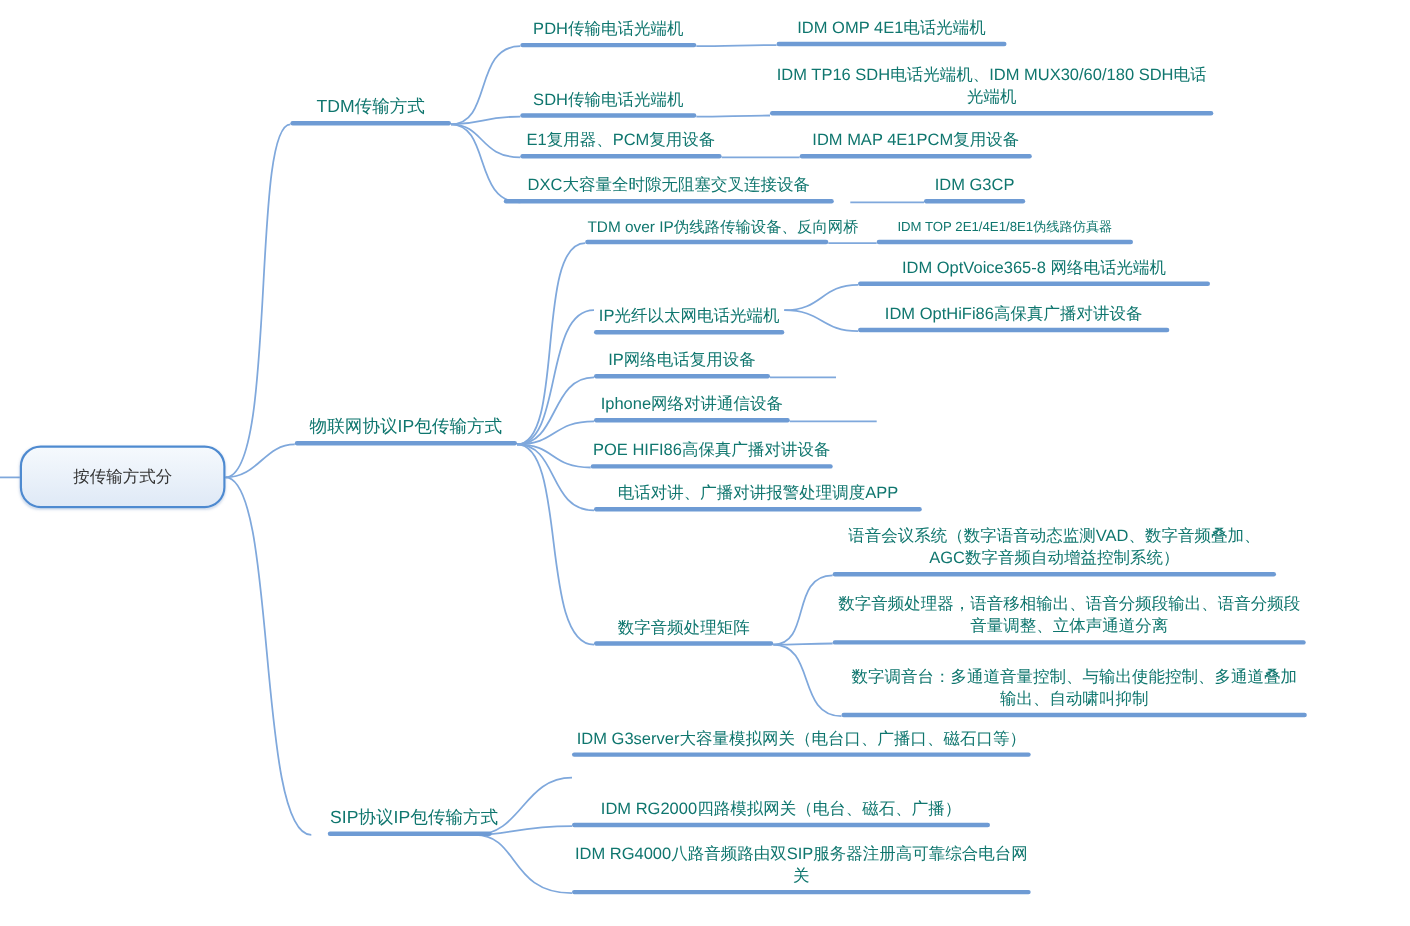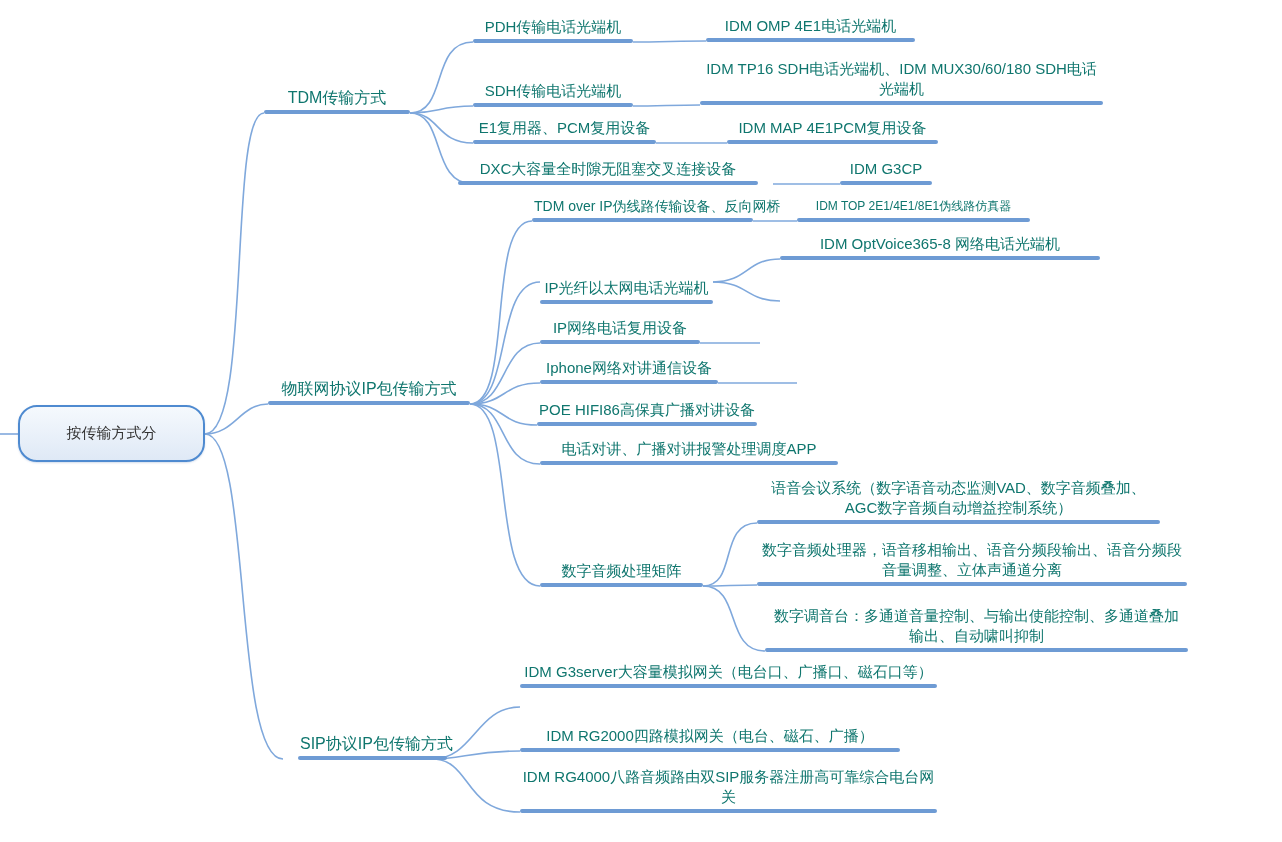--- a/index.html
+++ b/index.html
@@ -140,20 +140,24 @@
       <div class="bar"></div>
   </div>
   <div class="node nw" style="left:540px;top:246px;width:173px;margin-top:32px;">
     <span class="lbl">IP光纤以太网电话光端机</span>
       <div class="bar"></div>
   </div>
   <div class="node nw" style="left:780px;top:234px;width:320px;">
     <span class="lbl">IDM OptVoice365-8 网络电话光端机</span>
       <div class="bar"></div>
   </div>
+  <div class="node nw" style="left:780px;top:276px;width:283px;">
+    <span class="lbl">IDM OptHiFi86高保真广播对讲设备</span>
+      <div class="bar"></div>
+  </div>
   <div class="node nw" style="left:540px;top:318px;width:160px;">
     <span class="lbl">IP网络电话复用设备</span>
       <div class="bar"></div>
   </div>
   <div class="node nw" style="left:540px;top:358px;width:178px;">
     <span class="lbl">Iphone网络对讲通信设备</span>
       <div class="bar"></div>
   </div>
   <div class="node nw" style="left:537px;top:400px;width:220px;">
     <span class="lbl">POE HIFI86高保真广播对讲设备</span>

